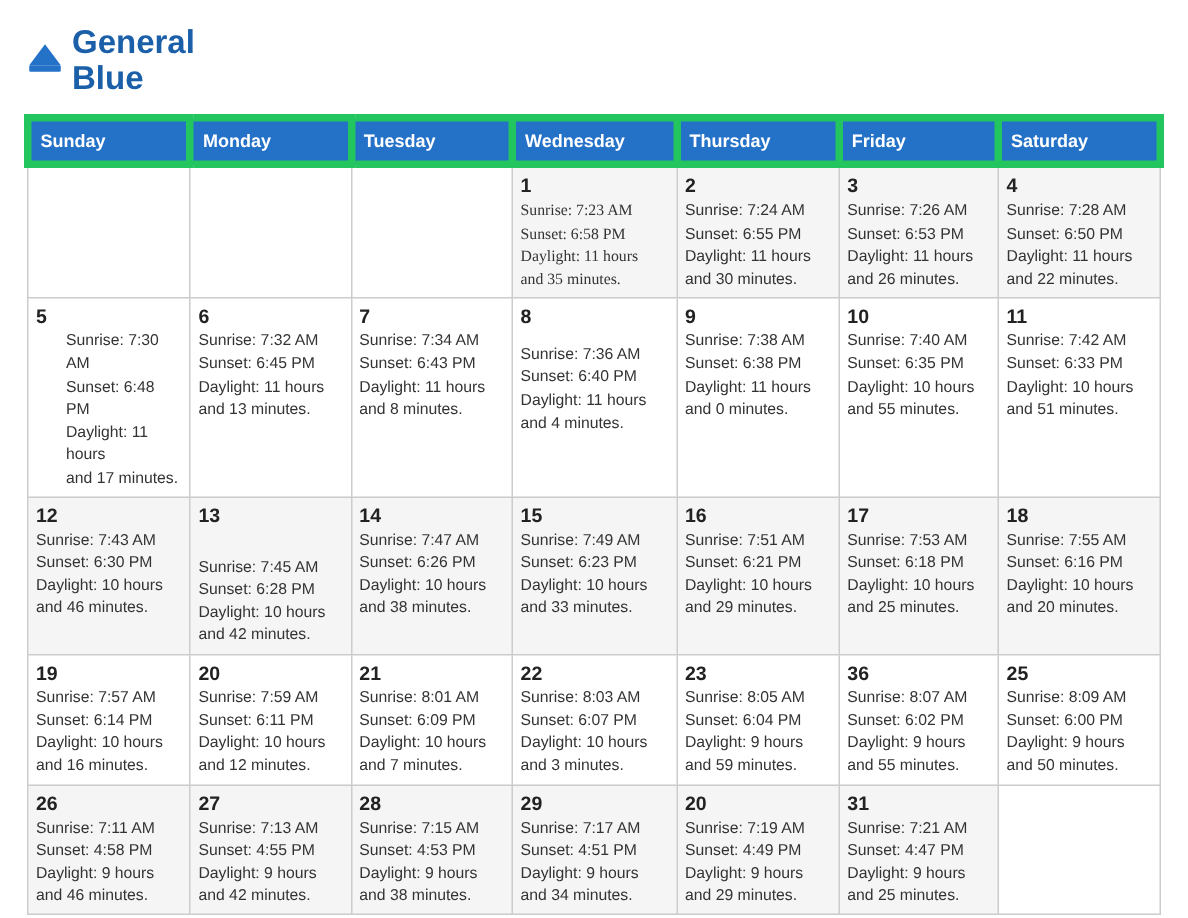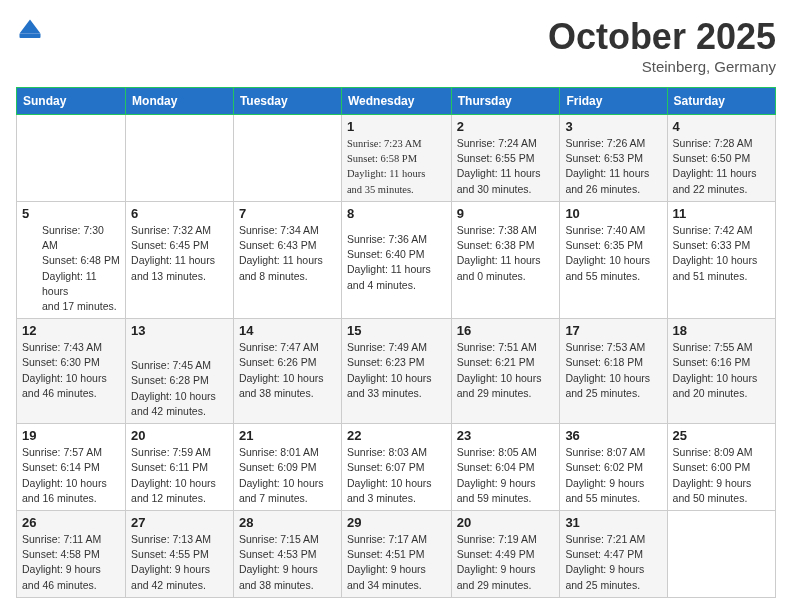--- a/index.html
+++ b/index.html
@@ -51,21 +51,21 @@
       border-collapse: collapse;
       font-size: 11px;
     }
     thead tr th {
       background-color: #2471c8;
       color: #fff;
       text-align: left;
       padding: 6px 6px;
       font-size: 12px;
       font-weight: bold;
-      border: 1px solid #22c55e;
+      border: 5px solid #22c55e;
     }
     tbody tr td {
       border: 1px solid #ccc;
       vertical-align: top;
       padding: 4px 5px;
       width: 113px;
       min-height: 80px;
       background: #fff;
     }
     tbody tr:nth-child(odd) td {
@@ -91,24 +91,24 @@
   </style>
 </head>
 <body>
 
 <div class="header">
   <div class="logo">
     <svg class="logo-icon" viewBox="0 0 32 32">
       <polygon points="16,4 28,20 4,20" fill="#2471c8"></polygon>
       <rect x="4" y="20" width="24" height="5" fill="#2471c8" rx="1"></rect>
     </svg>
-  </div>
-  <div class="title-block">
-    <div class="month-title">October 2025</div>
-    <div class="location">Steinberg, Germany</div>
+    <div class="logo-text">
+      <div><span>General</span></div>
+      <div><span>Blue</span></div>
+    </div>
   </div>
 </div>
 
 <table>
   <thead>
     <tr>
     <th>Sunday</th>
         <th>Monday</th>
         <th>Tuesday</th>
         <th>Wednesday</th>

